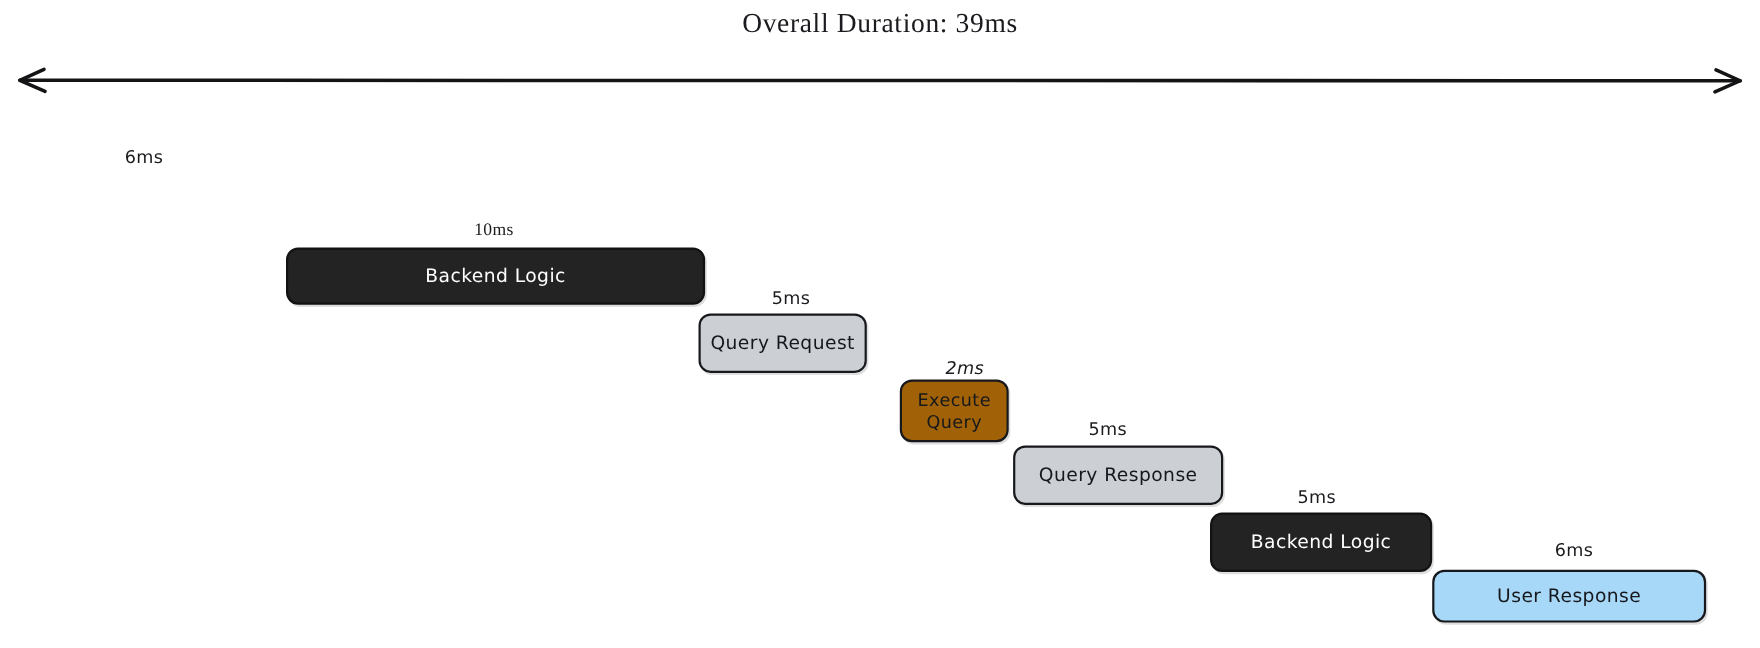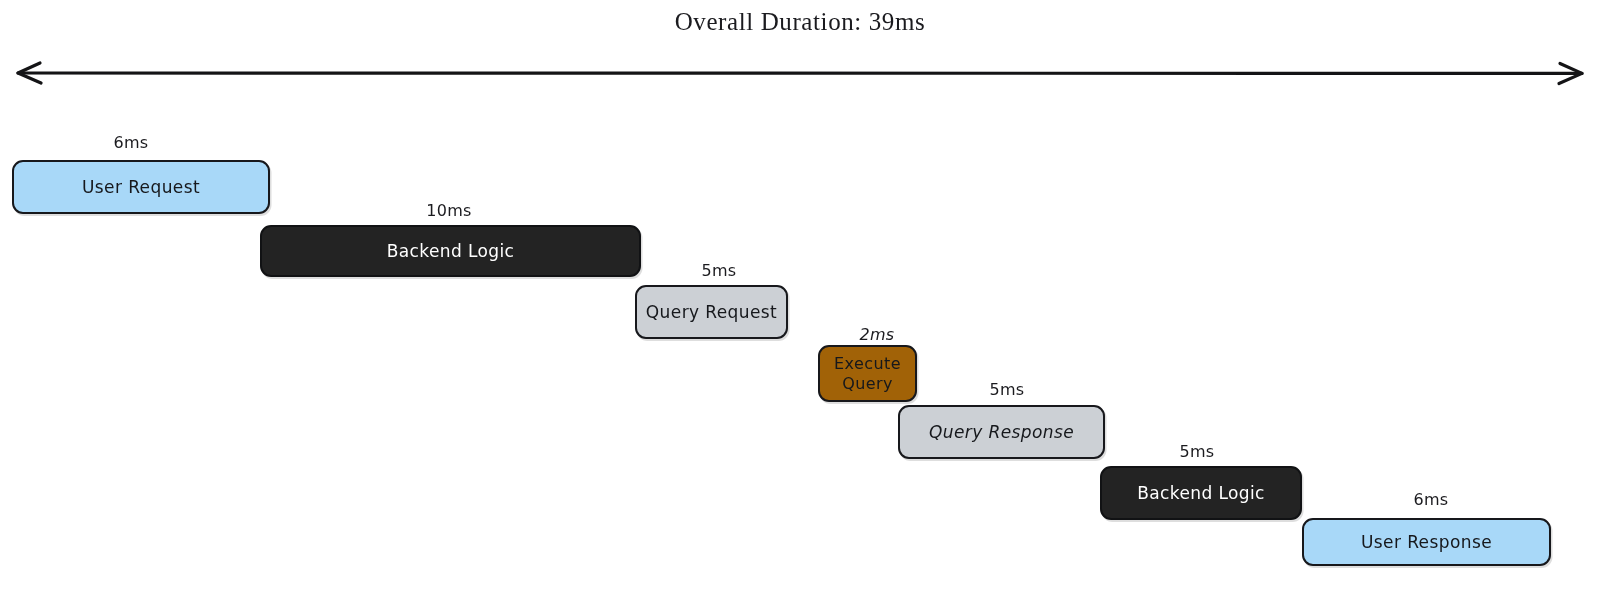--- a/index.html
+++ b/index.html
@@ -94,42 +94,39 @@
     <svg width="1572" height="36" viewBox="0 0 1572 36" xmlns="http://www.w3.org/2000/svg">
       <g stroke="#141416" stroke-width="3.2" fill="none" stroke-linecap="round" stroke-linejoin="round">
         <path d="M4,18 L1568,18.4"></path>
         <path d="M26,8 L4,18 L27,28"></path>
         <path d="M1546,8.5 L1568,18.4 L1545,28.5"></path>
       </g>
     </svg>
   </div>
 
   <div class="duration" style="left:131px; top:120px;">6ms</div>
-  <div class="bar blue" style="left:12px; top:160px; width:258px; height:54px;">
-    <span class="bar-label">User Request</span>
-  </div>
 
-  <div class="duration" style="left:449px; top:188px;">10ms</div>
+  <div class="duration" style="left:449px; top:188px;font-family:Liberation Serif, serif;">10ms</div>
   <div class="bar dark" style="left:260px; top:225px; width:381px; height:52px;">
     <span class="bar-label">Backend Logic</span>
   </div>
 
   <div class="duration" style="left:719px; top:248px;">5ms</div>
   <div class="bar gray" style="left:635px; top:285px; width:153px; height:54px;">
     <span class="bar-label">Query Request</span>
   </div>
 
   <div class="duration" style="left:877px; top:312px;font-style:italic;">2ms</div>
   <div class="bar green two-line" style="left:818px; top:345px; width:99px; height:57px;">
     <span class="bar-label" style="white-space:pre-line;">Execute
 Query</span>
   </div>
 
   <div class="duration" style="left:1007px; top:367px;">5ms</div>
-  <div class="bar gray" style="left:898px; top:405px; width:207px; height:54px;font-style:italic;">
+  <div class="bar gray" style="left:921px; top:405px; width:191px; height:54px;">
     <span class="bar-label">Query Response</span>
   </div>
 
   <div class="duration" style="left:1197px; top:429px;">5ms</div>
   <div class="bar dark" style="left:1100px; top:466px; width:202px; height:54px;">
     <span class="bar-label">Backend Logic</span>
   </div>
 
   <div class="duration" style="left:1431px; top:477px;">6ms</div>
   <div class="bar blue" style="left:1302px; top:518px; width:249px; height:48px;">

